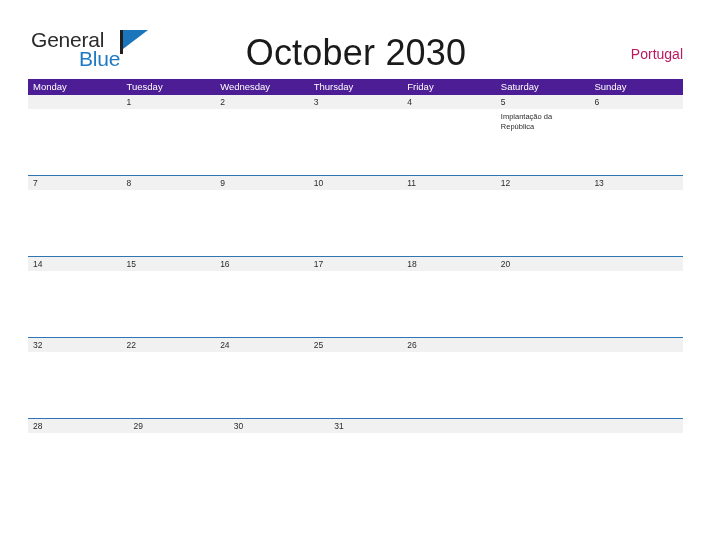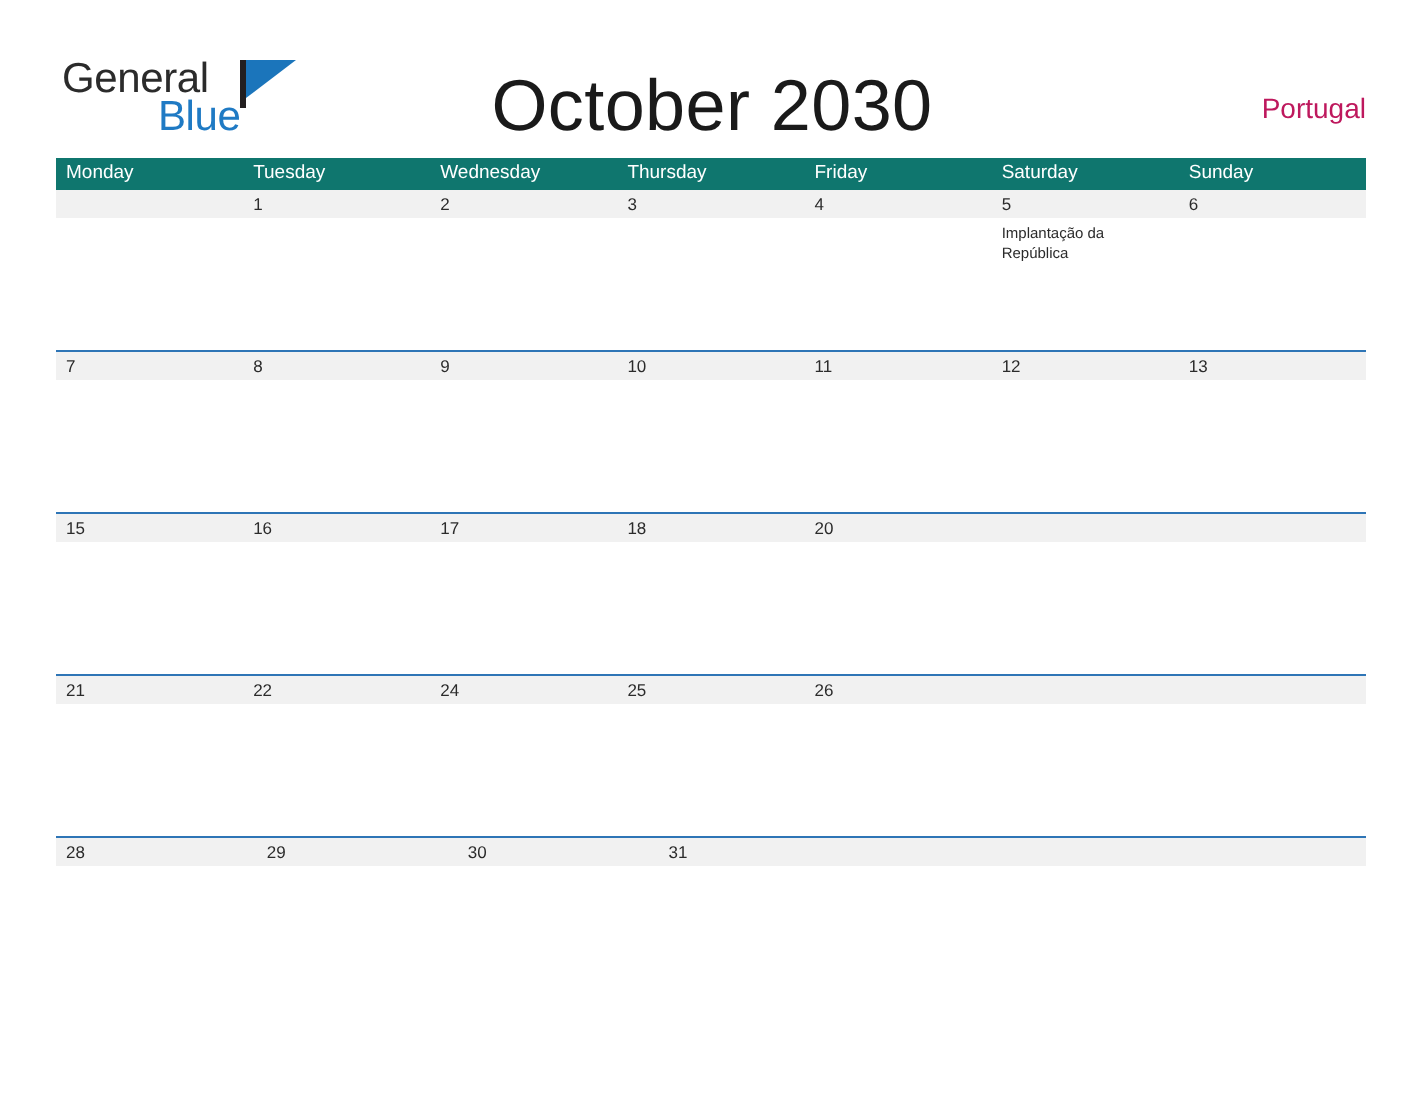--- a/index.html
+++ b/index.html
@@ -110,21 +110,21 @@
     position: absolute;
     left: 28px;
     top: 79px;
     width: 655px;
   }
 
   .weekday-row {
     display: flex;
     width: 655px;
     height: 16px;
-    background: #0f766e;
+    background: #4c1d95;
   }
   .weekday-cell {
     width: 93.571px;
     height: 16px;
     line-height: 16px;
     color: #ffffff;
     font-size: 9.5px;
     padding-left: 5px;
     box-sizing: border-box;
     font-family: "Liberation Sans", sans-serif;
@@ -251,41 +251,44 @@
           </div>
         <div class="day-cell">
             <div class="day-num">13</div>
           </div>
       </div>
     </div>
 
     <div class="week-row">
       <div class="week-cells">
         <div class="day-cell">
+            <div class="day-num">14</div>
+          </div>
+        <div class="day-cell">
             <div class="day-num">15</div>
           </div>
         <div class="day-cell">
             <div class="day-num">16</div>
           </div>
         <div class="day-cell">
             <div class="day-num">17</div>
           </div>
         <div class="day-cell">
             <div class="day-num">18</div>
           </div>
         <div class="day-cell">
             <div class="day-num">20</div>
           </div>
       </div>
     </div>
 
     <div class="week-row">
       <div class="week-cells">
         <div class="day-cell">
-            <div class="day-num">21</div>
+            <div class="day-num">32</div>
           </div>
         <div class="day-cell">
             <div class="day-num">22</div>
           </div>
         <div class="day-cell">
             <div class="day-num">24</div>
           </div>
         <div class="day-cell">
             <div class="day-num">25</div>
           </div>

